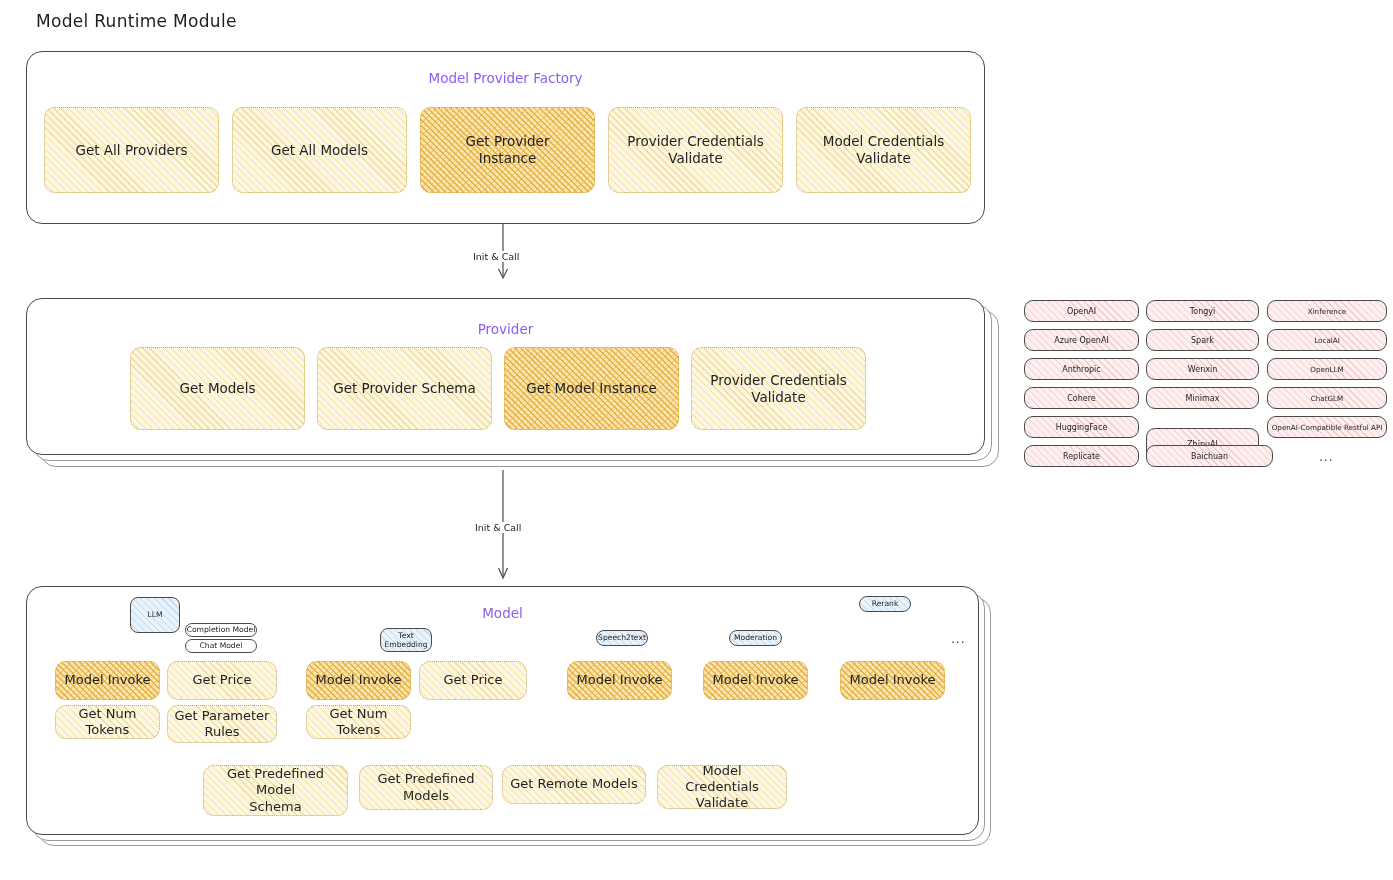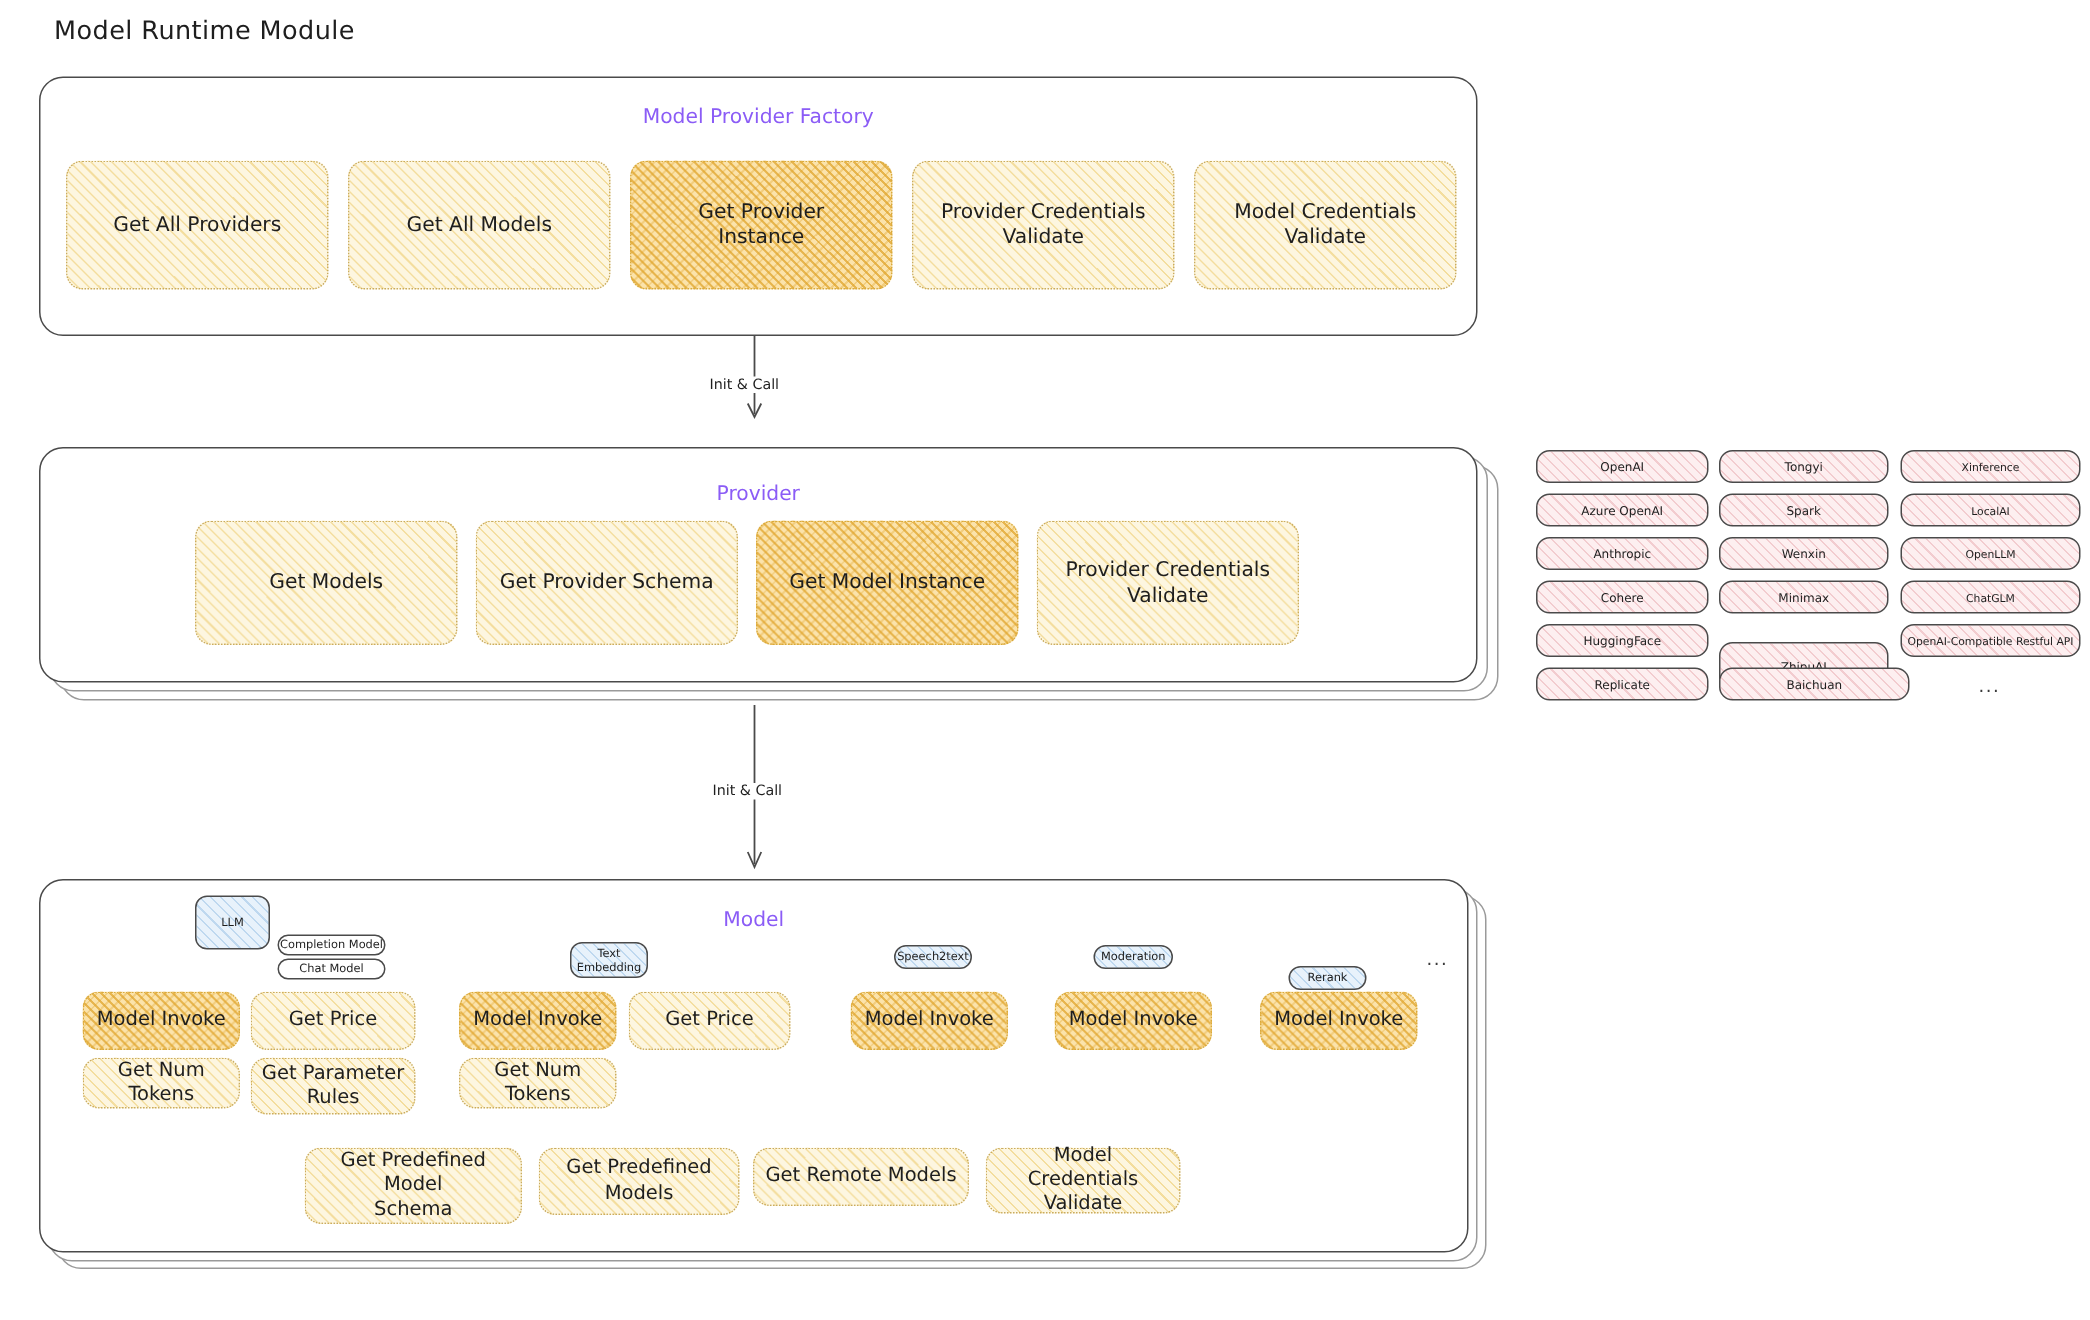--- a/index.html
+++ b/index.html
@@ -231,21 +231,21 @@
   <div class="abs node mid hi" id="m10" style="left:306px; top:661px; width:105px; height:39px;">Model Invoke</div>
   <div class="abs node mid" id="m11" style="left:419px; top:661px; width:108px; height:39px;">Get Price</div>
   <div class="abs node mid" id="m12" style="left:306px; top:705px; width:105px; height:34px;">Get Num Tokens</div>
 
   <div class="abs pill blue" style="left:596px; top:630px; width:52px; height:16px;">Speech2text</div>
   <div class="abs node mid hi" id="m20" style="left:567px; top:661px; width:105px; height:39px;">Model Invoke</div>
 
   <div class="abs pill blue" style="left:729px; top:630px; width:53px; height:16px;">Moderation</div>
   <div class="abs node mid hi" id="m30" style="left:703px; top:661px; width:105px; height:39px;">Model Invoke</div>
 
-  <div class="abs pill blue" style="left:859px; top:644px; width:52px; height:16px;">Rerank</div>
+  <div class="abs pill blue" style="left:859px; top:596px; width:52px; height:16px;">Rerank</div>
   <div class="abs node mid hi" id="m40" style="left:840px; top:661px; width:105px; height:39px;">Model Invoke</div>
 
   <div class="abs ellipsis" style="left:951px; top:632px;">...</div>
 
   <div class="abs node mid" id="c0" style="left:203px; top:765px; width:145px; height:51px;">Get Predefined Model<br>Schema</div>
   <div class="abs node mid" id="c1" style="left:359px; top:765px; width:134px; height:45px;">Get Predefined<br>Models</div>
   <div class="abs node mid" id="c2" style="left:502px; top:765px; width:144px; height:39px;">Get Remote Models</div>
   <div class="abs node mid" id="c3" style="left:657px; top:765px; width:130px; height:44px;">Model Credentials<br>Validate</div>
 
 </div>

